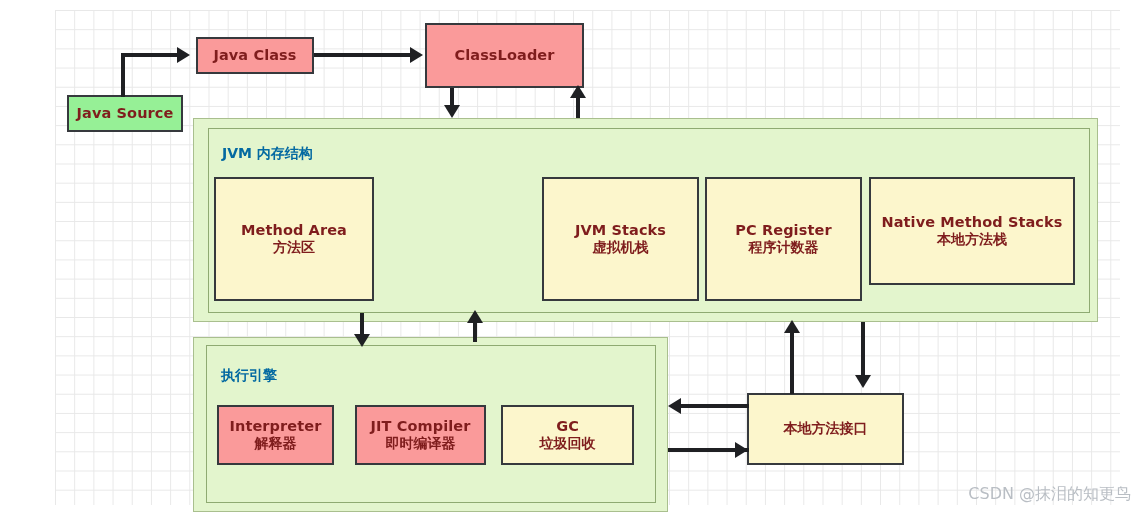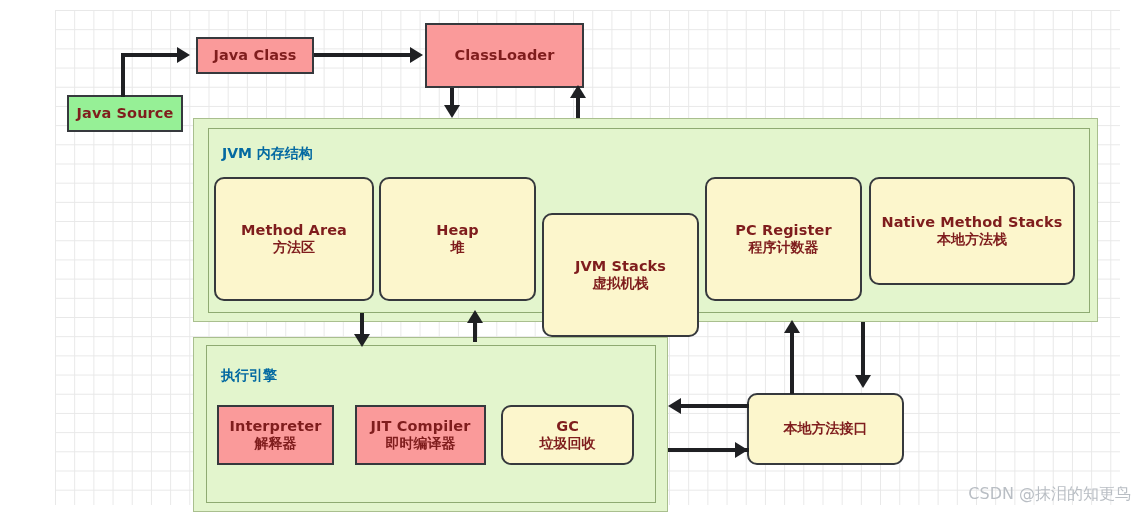--- a/index.html
+++ b/index.html
@@ -49,21 +49,21 @@
     font-weight: bold;
     letter-spacing: 0.1px;
   }
   .node .cn {
     display: block;
     font-size: 14px;
     font-weight: bold;
   }
   .pink  { background: #fa9a9a; }
   .green { background: #96f096; }
-  .cream { background: #fcf6cc; border-radius: 10px; }
+  .cream { background: #fcf6cc; }
   .panel {
     position: absolute;
     box-sizing: border-box;
     background: #e3f5cd;
     border: 1px solid #a9bf8e;
   }
   .panel-inner {
     position: absolute;
     box-sizing: border-box;
     background: #e3f5cd;
@@ -108,25 +108,21 @@
   <div id="grid"></div>
 
   <div class="panel" style="left:193px; top:118px; width:905px; height:204px;"></div>
   <div class="panel-inner" style="left:208px; top:128px; width:882px; height:185px;"></div>
   <div class="panel-title" style="left:222px; top:145px;">JVM 内存结构</div>
 
   <div class="node cream" style="left:214px; top:177px; width:160px; height:124px;">
     <span class="en">Method Area</span>
     <span class="cn">方法区</span>
   </div>
-  <div class="node cream" style="left:379px; top:177px; width:157px; height:124px;">
-    <span class="en">Heap</span>
-    <span class="cn">堆</span>
-  </div>
-  <div class="node cream" style="left:542px; top:177px; width:157px; height:124px;margin-top:36px;">
+  <div class="node cream" style="left:542px; top:177px; width:157px; height:124px;">
     <span class="en">JVM Stacks</span>
     <span class="cn">虚拟机栈</span>
   </div>
   <div class="node cream" style="left:705px; top:177px; width:157px; height:124px;">
     <span class="en">PC Register</span>
     <span class="cn">程序计数器</span>
   </div>
   <div class="node cream" style="left:869px; top:177px; width:206px; height:108px;">
     <span class="en">Native Method Stacks</span>
     <span class="cn">本地方法栈</span>

